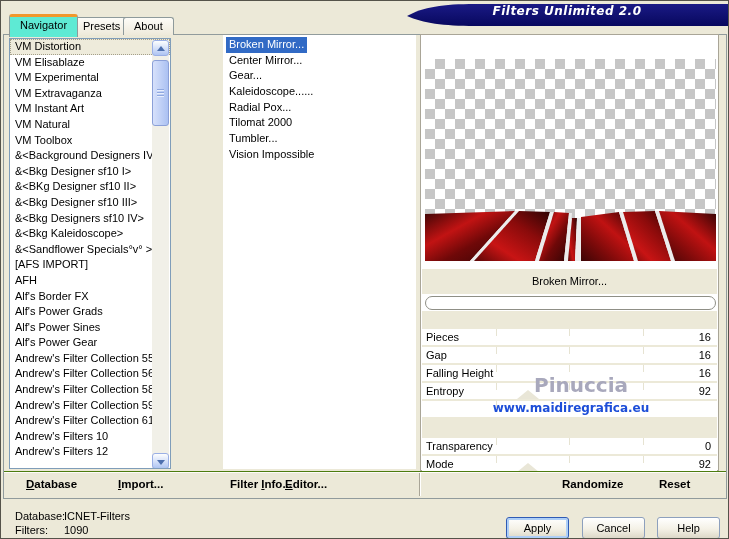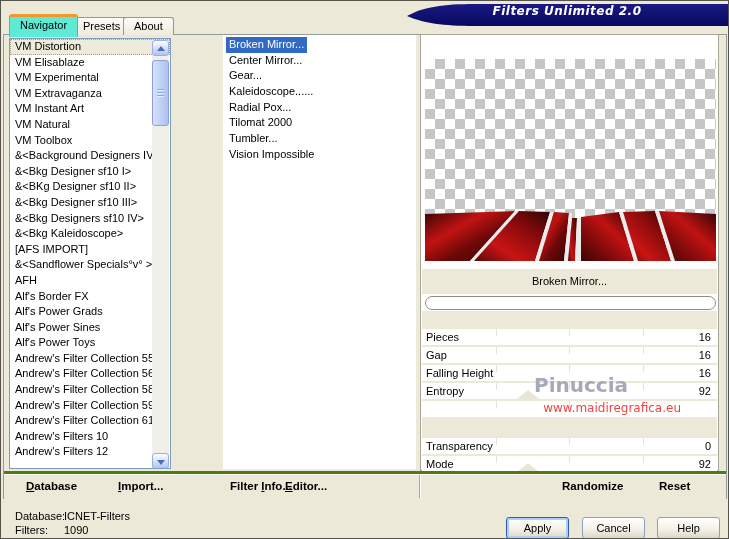--- a/index.html
+++ b/index.html
@@ -57,25 +57,25 @@
   .parambg{position:absolute;left:1px;top:276px;width:295px;height:159px;background:#ece9d8;}
   .prow{position:absolute;left:1px;width:295px;height:16px;background:#fff;
     background-image:linear-gradient(#e6e3d2,#e6e3d2),linear-gradient(#e6e3d2,#e6e3d2),linear-gradient(#e6e3d2,#e6e3d2);
     background-repeat:no-repeat;background-size:1px 7px;background-position:25% 0,50% 0,75% 0;}
   .plabel{position:absolute;left:4px;line-height:16px;}
   .pvalue{position:absolute;right:6px;line-height:16px;}
   .thumb{position:absolute;left:95px;bottom:0;width:0;height:0;
     border-left:11px solid transparent;border-right:11px solid transparent;border-bottom:9px solid #e9e6d7;}
   .wm1{position:absolute;left:70px;top:338px;width:180px;text-align:center;
     font-family:"DejaVu Sans",sans-serif;font-size:20px;font-weight:bold;color:#a8a8bc;z-index:6;}
-  .wm2{position:absolute;left:40px;top:366px;width:220px;text-align:right;
-    font-family:"DejaVu Sans",sans-serif;font-size:12px;color:#ef4444;z-index:6;}
+  .wm2{position:absolute;left:40px;top:366px;width:220px;text-align:center;
+    font-family:"DejaVu Sans",sans-serif;font-size:12px;color:#1d4ed8;z-index:6;font-weight:bold;}
   
   .toolbar{position:absolute;left:3px;top:470px;width:722px;height:25px;background:#ece9d8;
-    border-top:3px solid #4d7c0f;box-shadow:inset 0 1px 0 #fdfcf8;z-index:5;}
+    border-top:1px solid #4d7c0f;box-shadow:inset 0 1px 0 #fdfcf8;z-index:5;}
   .tbtn{position:absolute;top:6px;font-weight:bold;font-size:11.5px;cursor:default;}
   .tbtn u{text-decoration:underline;}
   .tdivider{position:absolute;left:415px;top:1px;width:2px;height:23px;
     background:linear-gradient(90deg,#a9a597 50%,#fff 50%);}
   
   .stat-label{position:absolute;left:14px;}
   .stat-value{position:absolute;left:63px;}
   .btn{position:absolute;top:516px;width:63px;height:22px;border:1px solid #8da0bd;border-radius:3px;
     background:linear-gradient(#ffffff,#f4f1e6 55%,#dcd8c8);text-align:center;line-height:20px;
     box-sizing:border-box;z-index:5;}
@@ -112,27 +112,27 @@
     <div class="li">VM Extravaganza</div>
     <div class="li">VM Instant Art</div>
     <div class="li">VM Natural</div>
     <div class="li">VM Toolbox</div>
     <div class="li">&amp;&lt;Background Designers IV&gt;</div>
     <div class="li">&amp;&lt;Bkg Designer sf10 I&gt;</div>
     <div class="li">&amp;&lt;BKg Designer sf10 II&gt;</div>
     <div class="li">&amp;&lt;Bkg Designer sf10 III&gt;</div>
     <div class="li">&amp;&lt;Bkg Designers sf10 IV&gt;</div>
     <div class="li">&amp;&lt;Bkg Kaleidoscope&gt;</div>
+    <div class="li">&amp;&lt;Sandflower Specials°v° &gt;</div>
     <div class="li">[AFS IMPORT]</div>
-    <div class="li">&amp;&lt;Sandflower Specials°v° &gt;</div>
     <div class="li">AFH</div>
     <div class="li">Alf's Border FX</div>
     <div class="li">Alf's Power Grads</div>
     <div class="li">Alf's Power Sines</div>
-    <div class="li">Alf's Power Toys</div>
+    <div class="li">Alf's Power Gear</div>
     <div class="li">Andrew's Filter Collection 55</div>
     <div class="li">Andrew's Filter Collection 56</div>
     <div class="li">Andrew's Filter Collection 58</div>
     <div class="li">Andrew's Filter Collection 59</div>
     <div class="li">Andrew's Filter Collection 61</div>
     <div class="li">Andrew's Filters 10</div>
     <div class="li">Andrew's Filters 12</div>
     <div class="sb">
       <div class="sb-btn sb-up">
           <div class="arrow up"></div>

